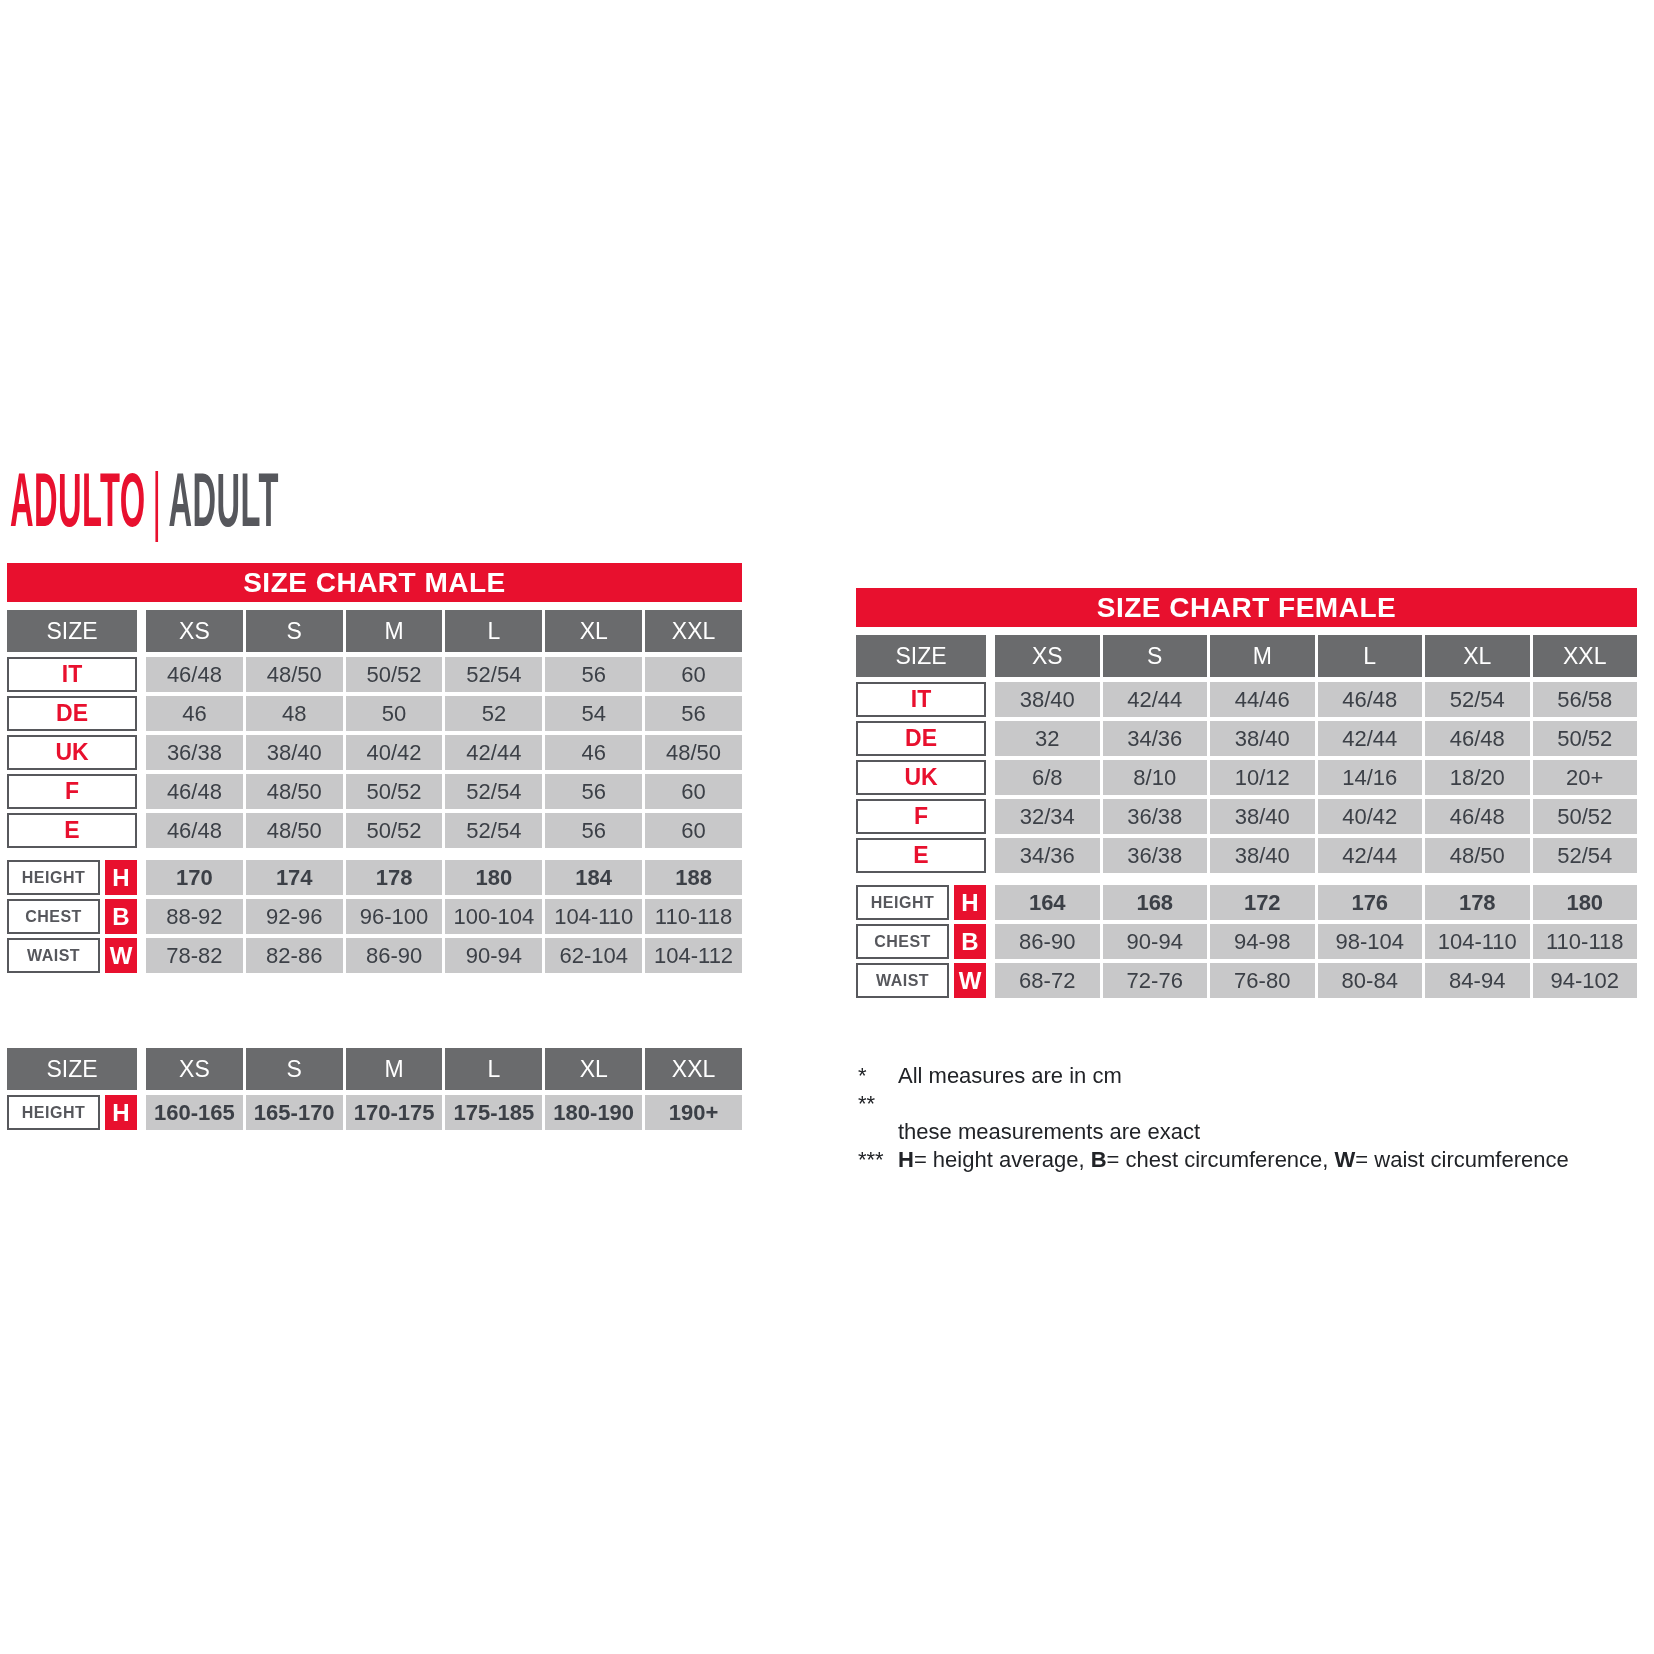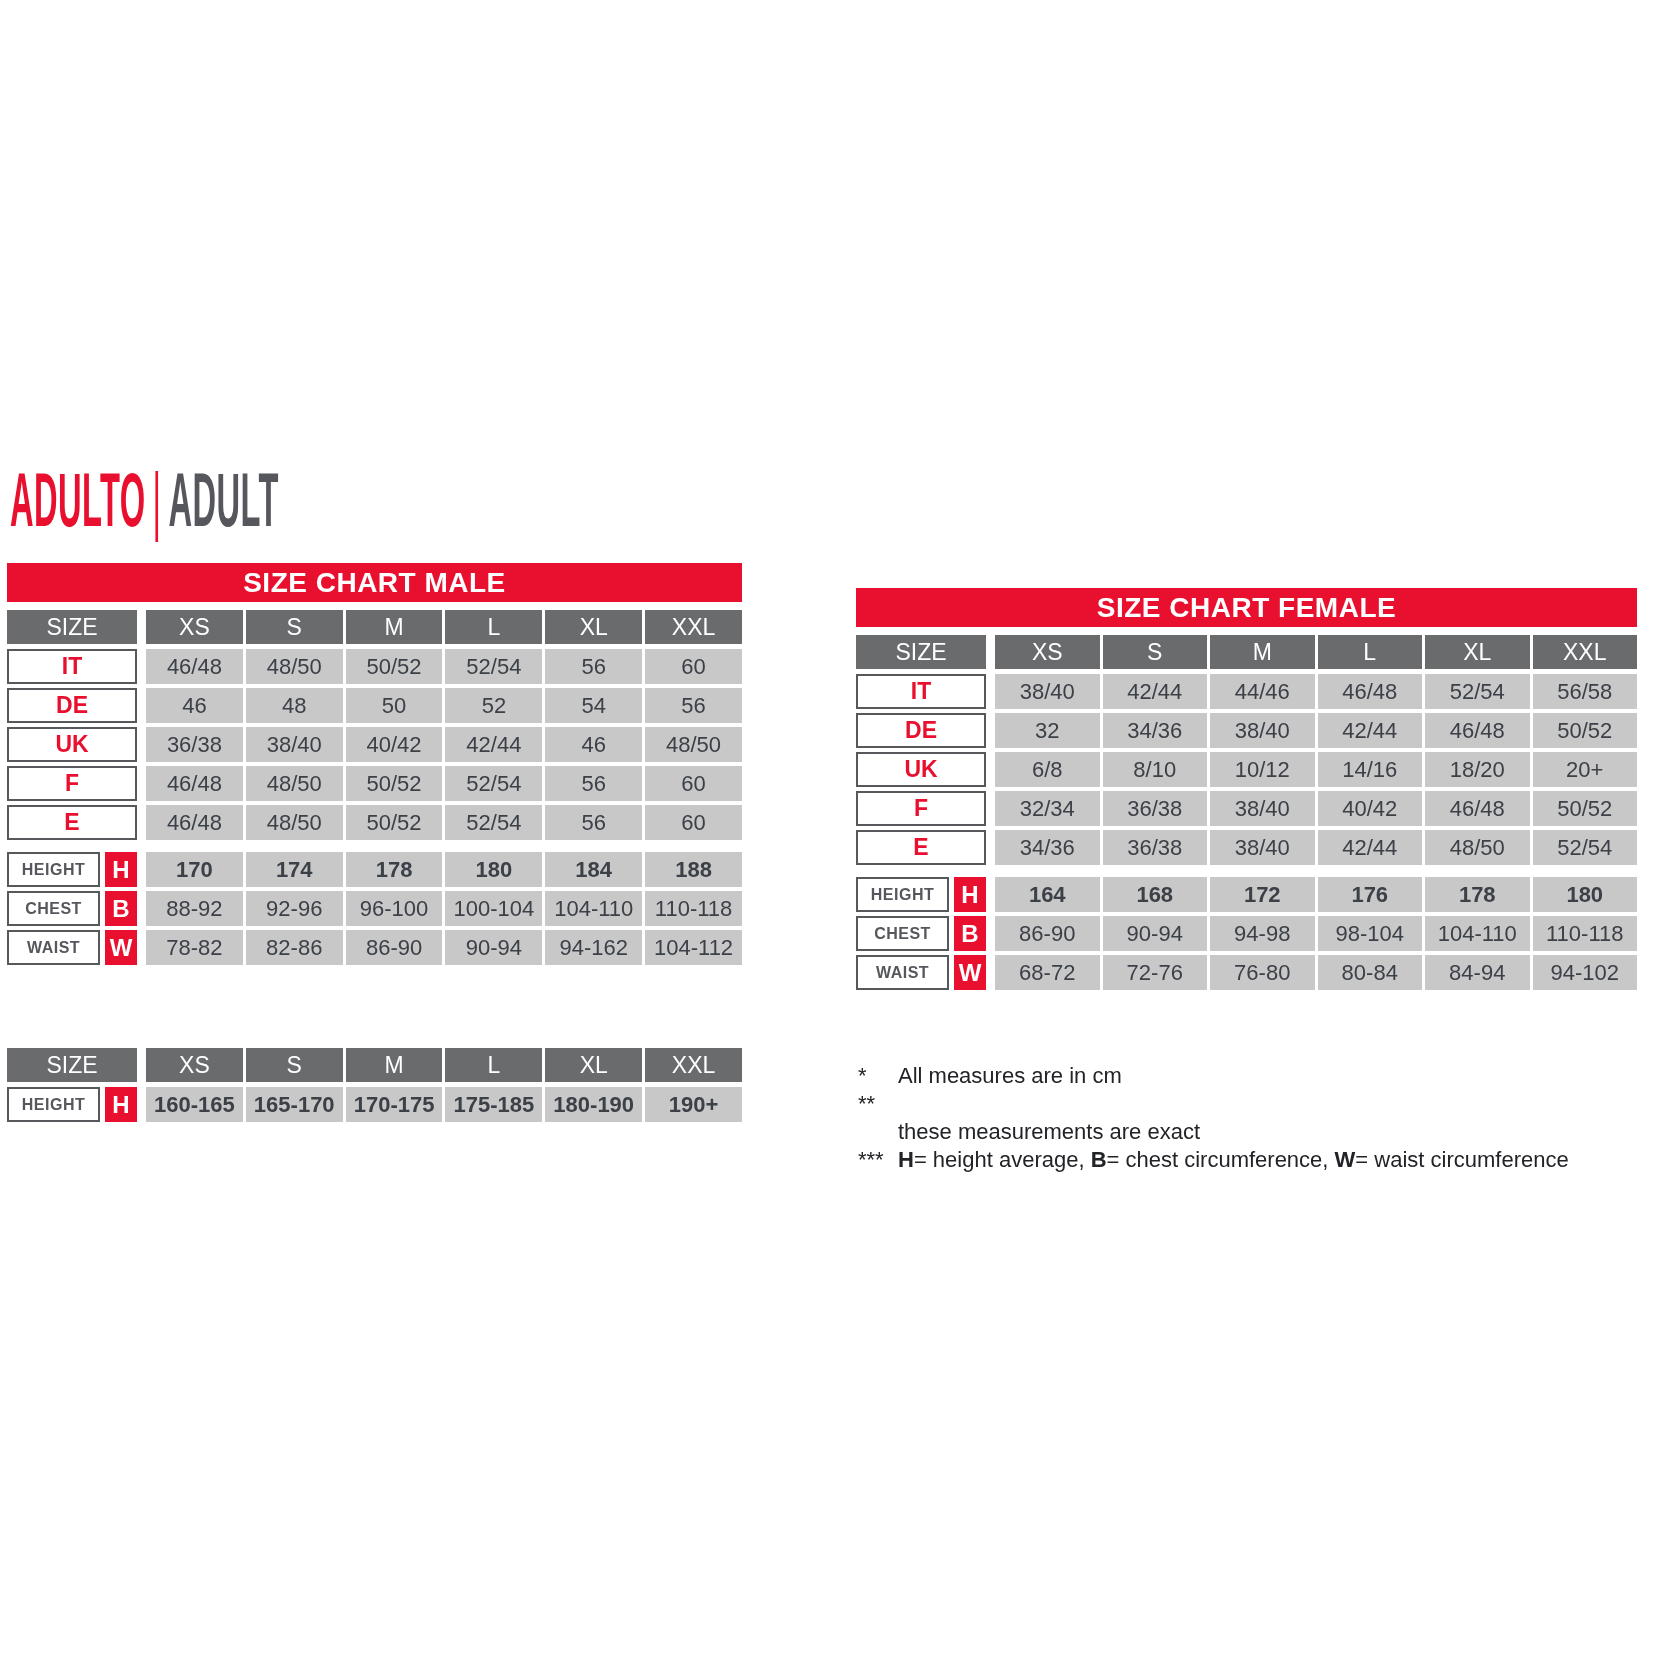--- a/index.html
+++ b/index.html
@@ -33,21 +33,21 @@
   #female-chart{left:856px;top:588px;width:781px;}
   #unisex-chart{left:7px;top:1048px;width:735px;}
 
   .chart-title{
     height:39px;background:var(--red);color:#fff;
     font-size:28px;font-weight:bold;letter-spacing:.5px;
     display:flex;align-items:center;justify-content:center;
     margin-bottom:8px;
   }
 
-  .hdr-row{display:flex;height:34px;margin-bottom:5px;}
+  .hdr-row{display:flex;height:42px;margin-bottom:5px;}
   .hcell{
     flex:1;margin-left:3px;background:var(--dkgray);color:#fff;font-size:23px;
     display:flex;align-items:center;justify-content:center;
   }
   .hcell.size{width:130px;flex:none;margin-left:0;margin-right:6px;}
 
   .trow{display:flex;height:35px;margin-bottom:4px;}
   .size-label{
     width:130px;flex:none;margin-right:6px;box-sizing:border-box;
     border:2px solid var(--border);background:#fff;color:var(--red);
@@ -174,21 +174,21 @@
         </div>
         <div class="trow">
           <div class="measure-label">
             <div class="mbox">WAIST</div>
             <div class="mkey">W</div>
           </div>
           <div class="cell">78-82</div>
           <div class="cell">82-86</div>
           <div class="cell">86-90</div>
           <div class="cell">90-94</div>
-          <div class="cell">94-162</div>
+          <div class="cell">62-104</div>
           <div class="cell">104-112</div>
         </div>
       </div>
     </div>
 </div>
 
 <div class="chart" id="female-chart">
   <div class="chart-title">SIZE CHART FEMALE</div>
   <div class="tbl">
       <div class="hdr-row">

